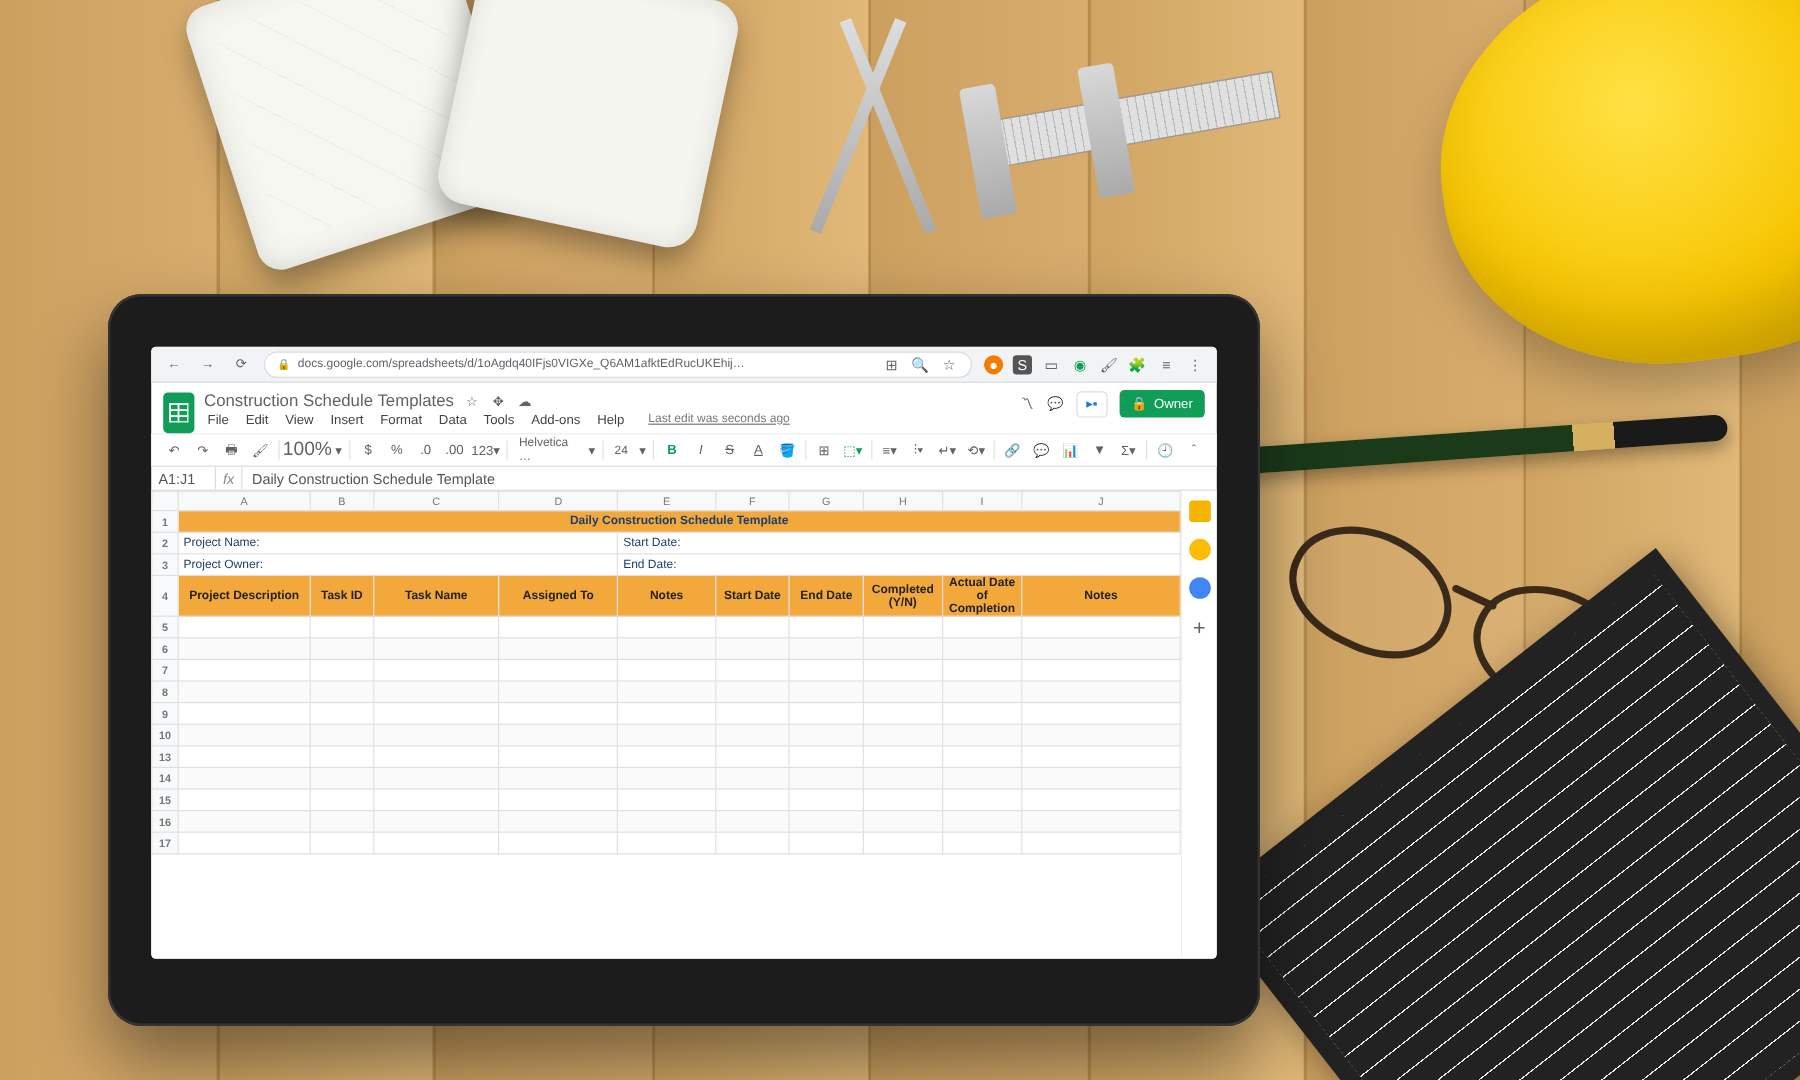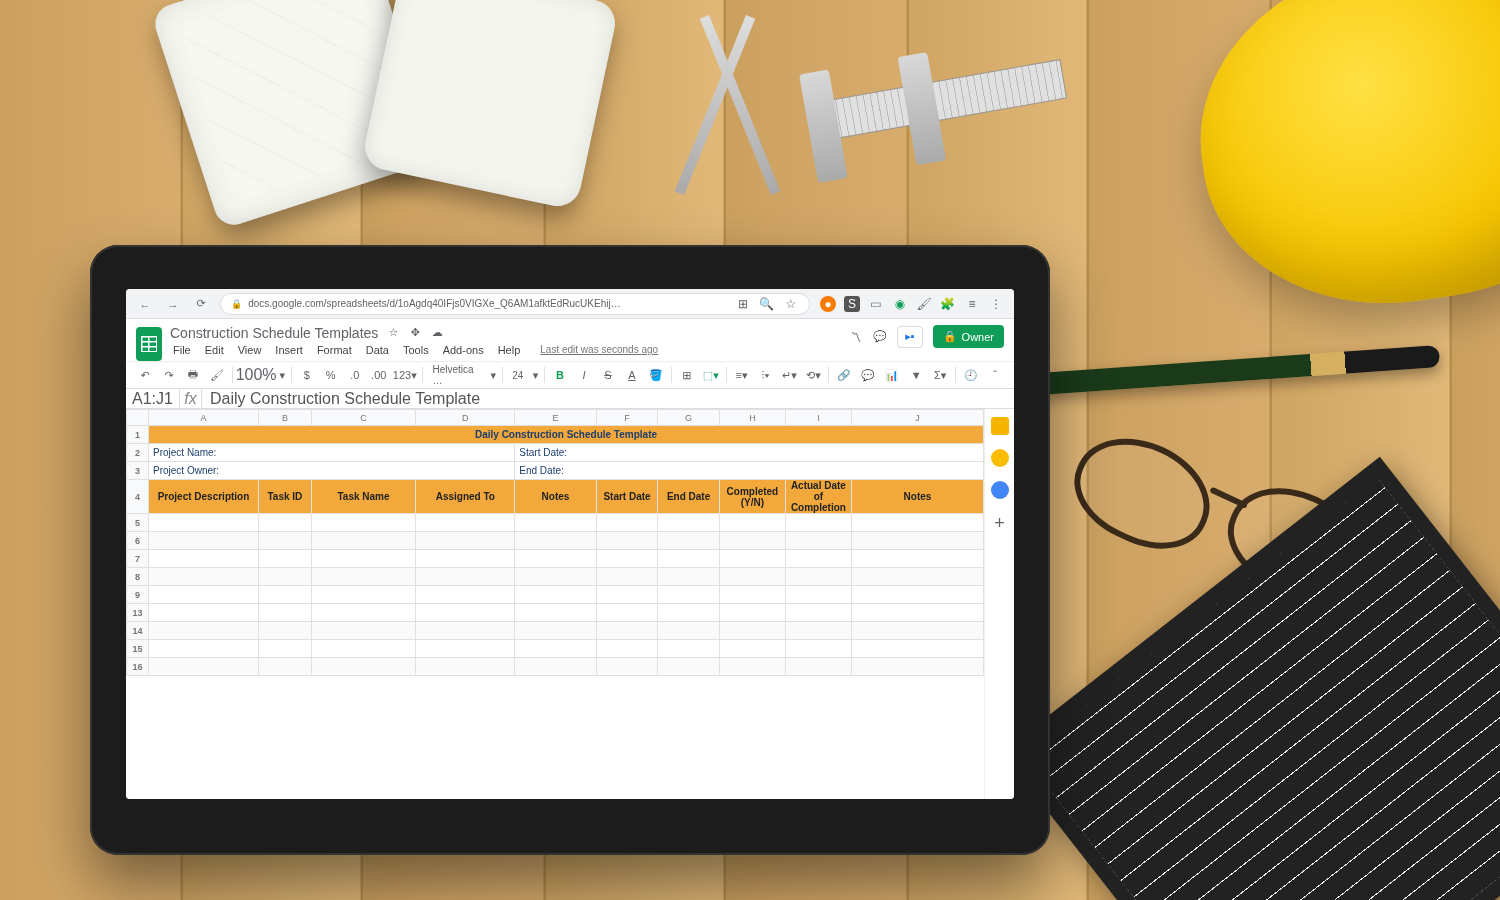--- a/index.html
+++ b/index.html
@@ -107,21 +107,21 @@
   }
   .sheets-logo::after{content:"";position:absolute;left:5px;top:9px;width:16px;height:16px;
     background:linear-gradient(#fff,#fff) 0 0/16px 1.5px no-repeat,
                linear-gradient(#fff,#fff) 0 5px/16px 1.5px no-repeat,
                linear-gradient(#fff,#fff) 0 10px/16px 1.5px no-repeat,
                linear-gradient(#fff,#fff) 0 14.5px/16px 1.5px no-repeat,
                linear-gradient(#fff,#fff) 0 0/1.5px 16px no-repeat,
                linear-gradient(#fff,#fff) 7px 0/1.5px 16px no-repeat,
                linear-gradient(#fff,#fff) 14.5px 0/1.5px 16px no-repeat;}
   .doc-block{display:flex;flex-direction:column;gap:2px;}
-  .doc-title-row{display:flex;align-items:flex-start;gap:8px;}
+  .doc-title-row{display:flex;align-items:flex-end;gap:8px;}
   .doc-title{font-size:14px;color:#5f6368;}
   .ico-sm{width:14px;height:14px;color:#5f6368;font-size:11px;display:flex;align-items:center;justify-content:center;}
   .menus{display:flex;gap:8px;font-size:11px;color:#444;}
   .menus span{padding:1px 3px;cursor:pointer;}
   .lastedit{text-decoration:underline;color:#777;font-size:10px;margin-left:6px;}
   .head-right{margin-left:auto;display:flex;align-items:center;gap:10px;}
   .present-btn{width:26px;height:22px;border:1px solid #dadce0;border-radius:4px;display:flex;align-items:center;justify-content:center;color:#1a73e8;font-size:11px;}
   .share-btn{background:#0f9d58;color:#fff;border-radius:4px;padding:5px 10px;font-size:11px;display:flex;align-items:center;gap:5px;cursor:pointer;}
 
   
@@ -129,21 +129,21 @@
     height:28px;border-top:1px solid #eee;border-bottom:1px solid #dadce0;
     display:flex;align-items:center;gap:6px;padding:0 10px;font-size:11px;color:#5f6368;background:#fff;
   }
   .toolbar .sep{width:1px;height:16px;background:#e0e0e0;}
   .tb-btn{min-width:18px;height:18px;display:flex;align-items:center;justify-content:center;cursor:pointer;border-radius:3px;padding:0 2px;}
   .zoom-sel{font-size:16px;padding:0 2px;}
   .font-sel{font-size:10px;padding:0 4px;min-width:56px;}
   .fsize{font-size:10px;width:22px;text-align:center;}
 
   
-  .namebox-row{height:20px;border-bottom:1px solid #dadce0;display:flex;align-items:center;font-size:16px;color:#555;}
+  .namebox-row{height:20px;border-bottom:1px solid #dadce0;display:flex;align-items:center;font-size:12px;color:#555;}
   .namebox{width:54px;border-right:1px solid #dadce0;padding:0 6px;height:100%;display:flex;align-items:center;}
   .fx{width:22px;text-align:center;color:#888;font-style:italic;border-right:1px solid #dadce0;height:100%;display:flex;align-items:center;justify-content:center;}
   .formula{padding:0 8px;flex:1;}
 
   
   .grid-wrap{flex:1;display:flex;overflow:hidden;}
   .grid{flex:1;overflow:auto;position:relative;background:#fff;}
   .side-panel{width:30px;background:#fff;border-left:1px solid #eee;display:flex;flex-direction:column;align-items:center;gap:14px;padding-top:8px;}
   .sp-ico{width:18px;height:18px;border-radius:3px;}
   .sp-cal{background:#f4b400;} .sp-keep{background:#fbbc04;border-radius:50%;}
@@ -423,20 +423,33 @@
                 <td class="emptycell"></td>
                 <td class="emptycell"></td>
                 <td class="emptycell"></td>
                 <td class="emptycell"></td>
                 <td class="emptycell"></td>
                 <td class="emptycell"></td>
                 <td class="emptycell"></td>
                 <td class="emptycell"></td>
                 <td class="emptycell"></td>
               </tr>
+              <tr class="alt">
+                <th class="rowh">10</th>
+                <td class="emptycell"></td>
+                <td class="emptycell"></td>
+                <td class="emptycell"></td>
+                <td class="emptycell"></td>
+                <td class="emptycell"></td>
+                <td class="emptycell"></td>
+                <td class="emptycell"></td>
+                <td class="emptycell"></td>
+                <td class="emptycell"></td>
+                <td class="emptycell"></td>
+              </tr>
               <tr>
                 <th class="rowh">13</th>
                 <td class="emptycell"></td>
                 <td class="emptycell"></td>
                 <td class="emptycell"></td>
                 <td class="emptycell"></td>
                 <td class="emptycell"></td>
                 <td class="emptycell"></td>
                 <td class="emptycell"></td>
                 <td class="emptycell"></td>
@@ -464,20 +477,33 @@
                 <td class="emptycell"></td>
                 <td class="emptycell"></td>
                 <td class="emptycell"></td>
                 <td class="emptycell"></td>
                 <td class="emptycell"></td>
                 <td class="emptycell"></td>
                 <td class="emptycell"></td>
               </tr>
               <tr class="alt">
                 <th class="rowh">16</th>
+                <td class="emptycell"></td>
+                <td class="emptycell"></td>
+                <td class="emptycell"></td>
+                <td class="emptycell"></td>
+                <td class="emptycell"></td>
+                <td class="emptycell"></td>
+                <td class="emptycell"></td>
+                <td class="emptycell"></td>
+                <td class="emptycell"></td>
+                <td class="emptycell"></td>
+              </tr>
+              <tr>
+                <th class="rowh">17</th>
                 <td class="emptycell"></td>
                 <td class="emptycell"></td>
                 <td class="emptycell"></td>
                 <td class="emptycell"></td>
                 <td class="emptycell"></td>
                 <td class="emptycell"></td>
                 <td class="emptycell"></td>
                 <td class="emptycell"></td>
                 <td class="emptycell"></td>
                 <td class="emptycell"></td>

